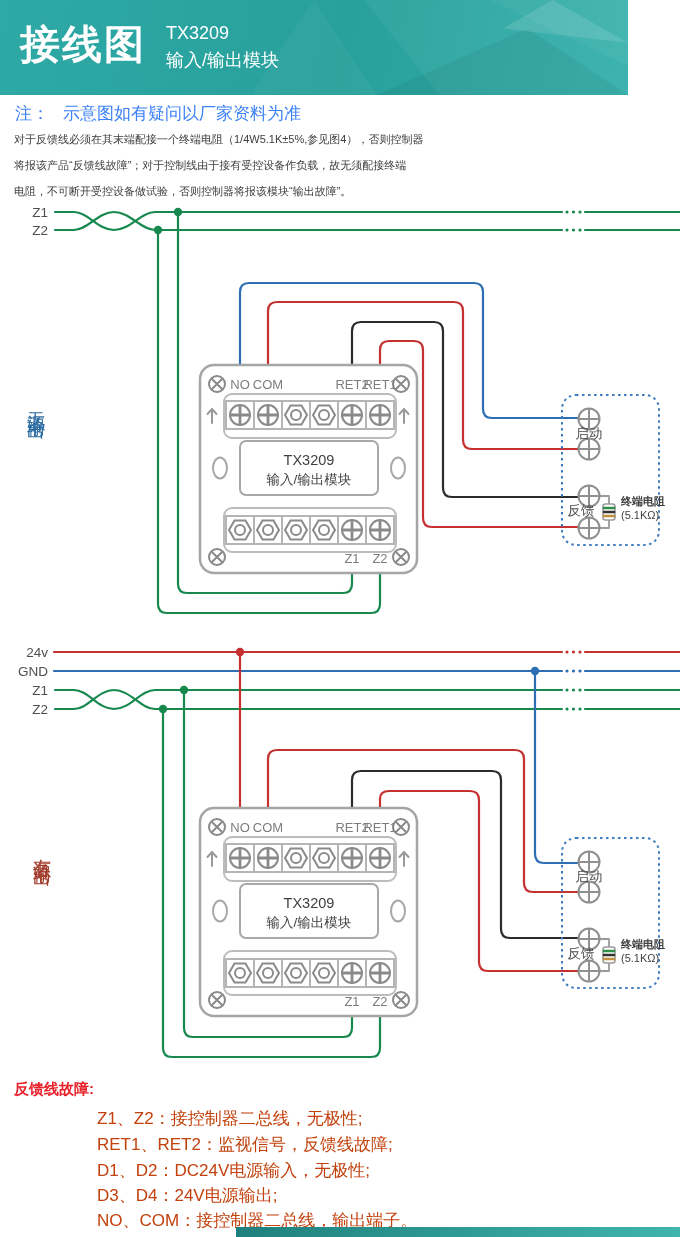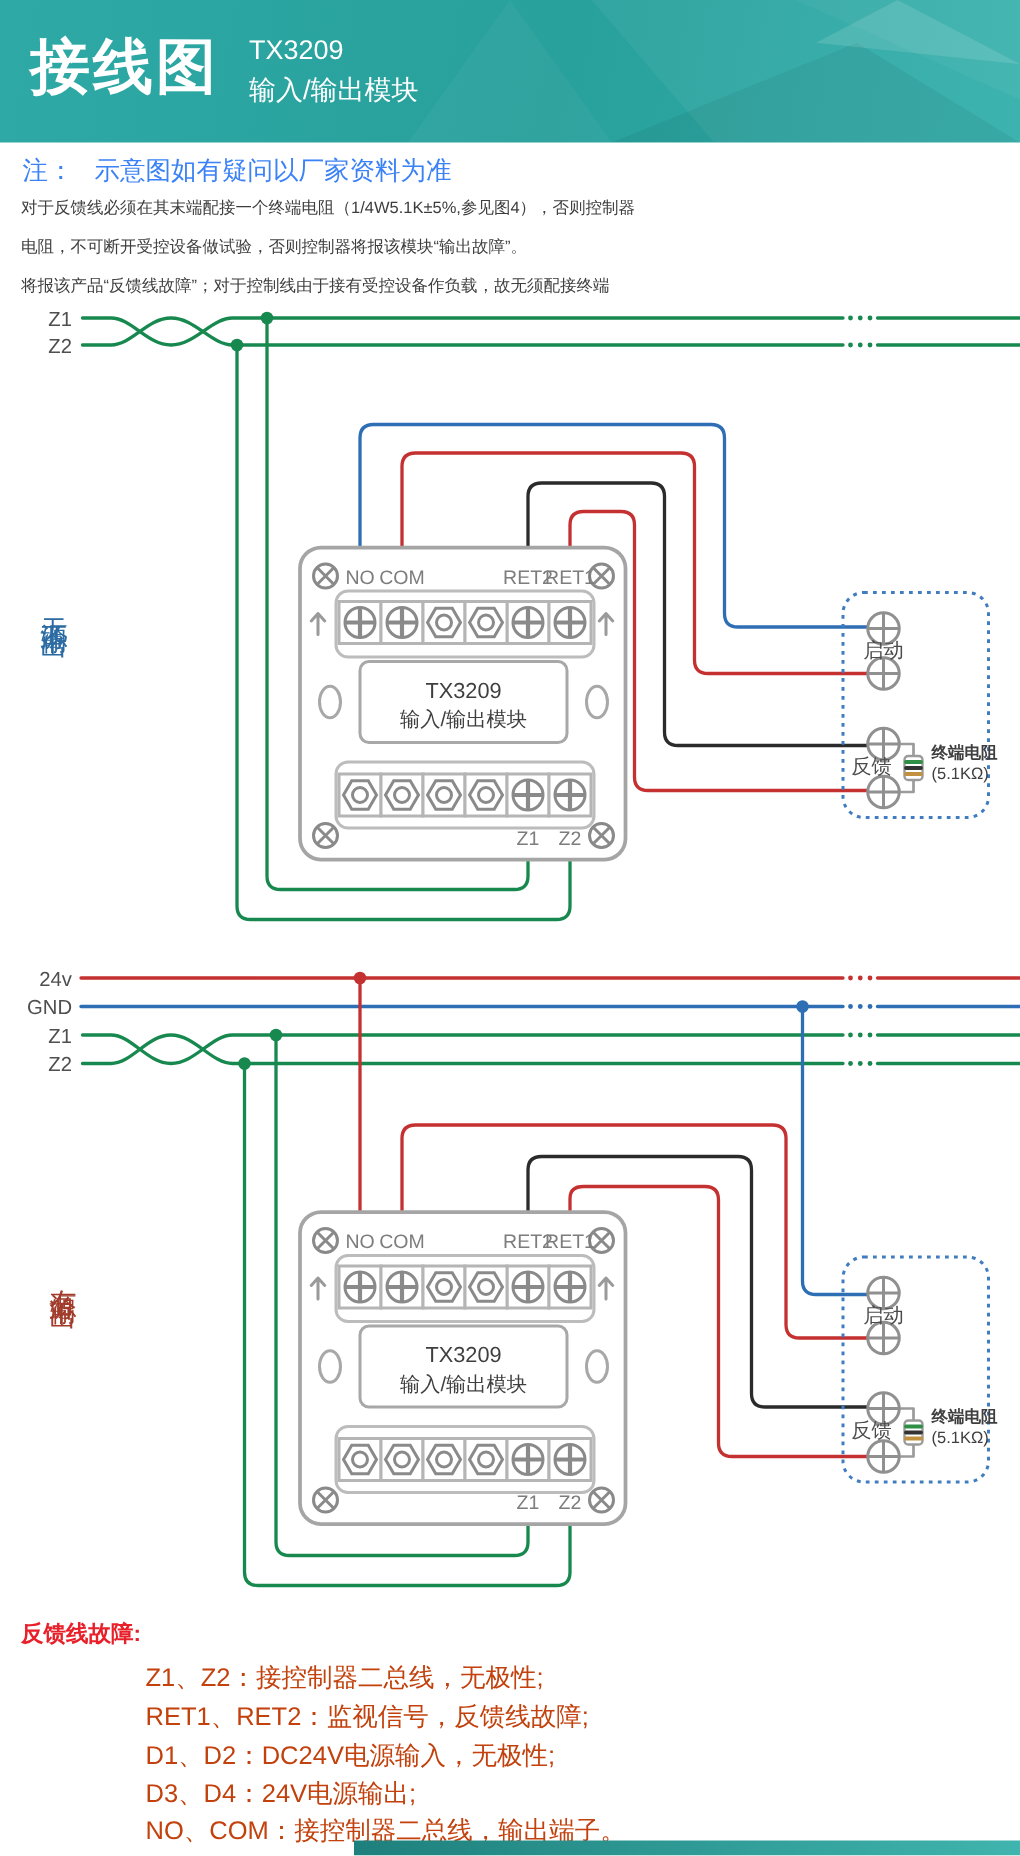--- a/index.html
+++ b/index.html
@@ -1,18 +1,18 @@
 <!DOCTYPE html>
 <html><head>
 <meta charset="utf-8">
 <style>
   html,body{margin:0;padding:0}
   body{width:680px;height:1237px;position:relative;background:#fff;
        font-family:"Liberation Sans",sans-serif;overflow:hidden}
-  .header{position:absolute;left:0;top:0;width:680px;height:95px;
+  .header{position:absolute;left:0;top:0;width:628px;height:95px;
           background:linear-gradient(100deg,#2ea9a5,#28a09c 55%,#33afab);overflow:hidden}
   .facet{position:absolute;inset:0}
   .f1{clip-path:polygon(58% 0,78% 0,100% 70%,100% 100%,70% 100%);background:rgba(255,255,255,.05)}
   .f2{clip-path:polygon(78% 0,100% 0,100% 70%);background:rgba(255,255,255,.09)}
   .f3{clip-path:polygon(60% 100%,84% 30%,100% 100%);background:rgba(0,0,0,.05)}
   .f4{clip-path:polygon(88% 0,100% 45%,80% 30%);background:rgba(255,255,255,.12)}
   .f5{clip-path:polygon(50% 0,60% 100%,40% 100%);background:rgba(255,255,255,.04)}
   .title{position:absolute;left:20px;top:17px;font-size:40px;font-weight:bold;color:#fff;letter-spacing:2px}
   .model{position:absolute;left:166px;top:23px;font-size:18px;color:#fff}
   .subtitle{position:absolute;left:166px;top:48px;font-size:18px;color:#fff}
@@ -44,22 +44,22 @@
   <div class="model">TX3209</div>
   <div class="subtitle">输入/输出模块</div>
 </div>
 
 <div class="note">
   <span class="prefix">注：</span><span>示意图如有疑问以厂家资料为准</span>
 </div>
 
 <div class="para">
   <div>对于反馈线必须在其末端配接一个终端电阻（1/4W5.1K±5%,参见图4），否则控制器</div>
+  <div>将报该产品“反馈线故障”；对于控制线由于接有受控设备作负载，故无须配接终端</div>
   <div>电阻，不可断开受控设备做试验，否则控制器将报该模块“输出故障”。</div>
-  <div>将报该产品“反馈线故障”；对于控制线由于接有受控设备作负载，故无须配接终端</div>
 </div>
 
 <svg id="diagram" width="680" height="1237" viewBox="0 0 680 1237">
     <g>
       <path d="M55 212 H74 C88 212 98 230 114 230 C130 230 141 212 155 212 H562" stroke="#17894f" stroke-width="2.2" fill="none" stroke-linecap="round" stroke-linejoin="round"></path>
       <path d="M55 230 H74 C88 230 98 212 114 212 C130 212 141 230 155 230 H562" stroke="#17894f" stroke-width="2.2" fill="none" stroke-linecap="round" stroke-linejoin="round"></path>
       <circle cx="567" cy="212" r="1.6" fill="#17894f"></circle>
       <circle cx="573.5" cy="212" r="1.6" fill="#17894f"></circle>
       <circle cx="580" cy="212" r="1.6" fill="#17894f"></circle>
       <path d="M585 212 H680" stroke="#17894f" stroke-width="2.2" fill="none" stroke-linecap="round" stroke-linejoin="round"></path>

